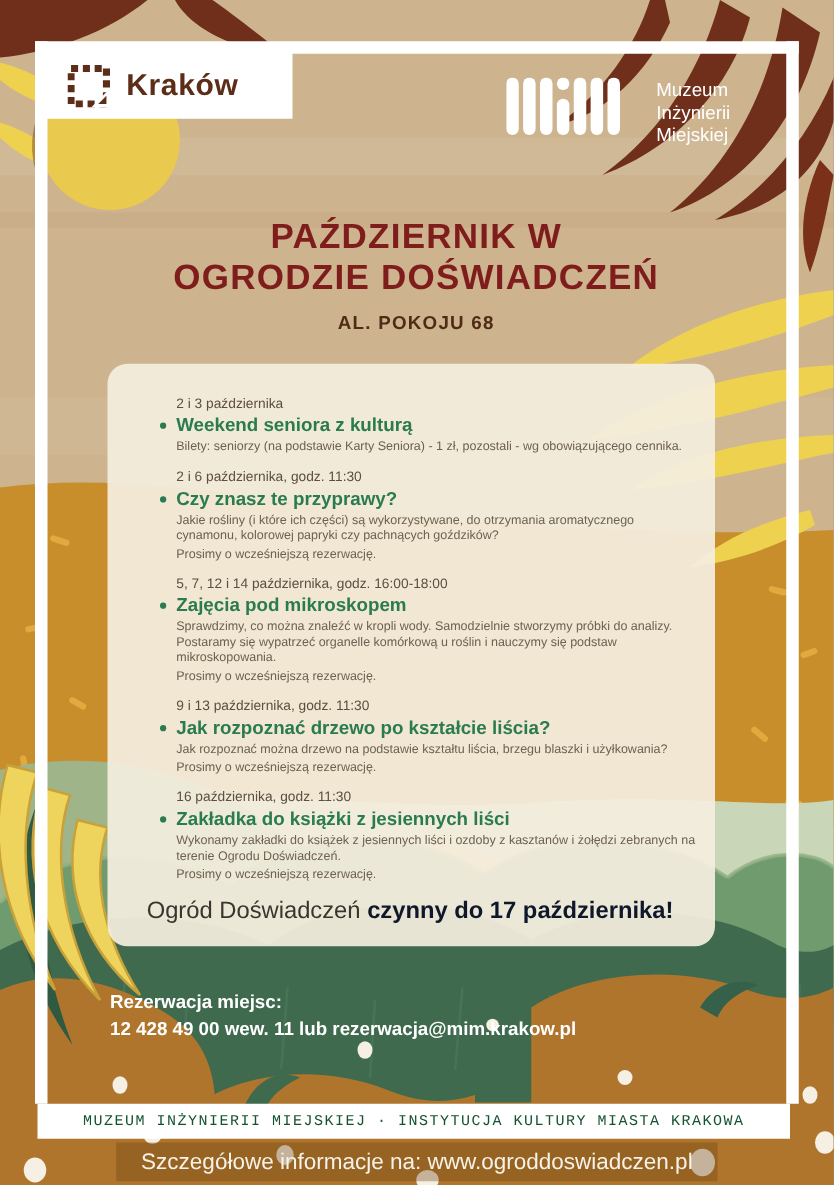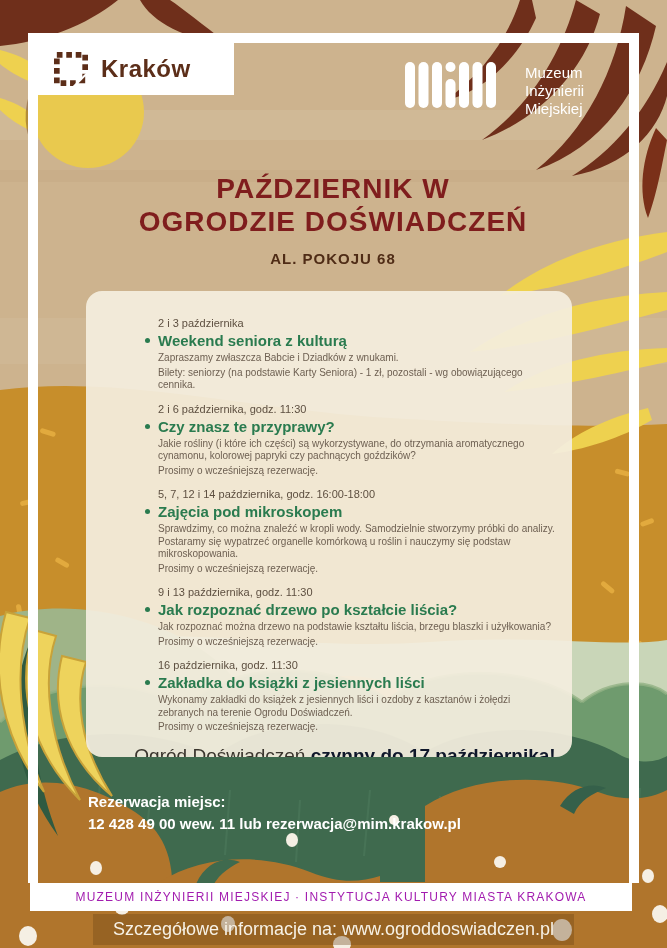--- a/index.html
+++ b/index.html
@@ -17,35 +17,35 @@
   .krakow-text{font-size:24px;font-weight:700;color:#5c2e19;letter-spacing:0.5px;}
   .mim-logo{position:absolute;left:405px;top:62px;display:flex;gap:28px;z-index:3;align-items:flex-start;}
   .mim-text{color:#ffffff;font-size:15px;line-height:18px;margin-top:2px;}
   
   .title-block{position:absolute;left:38px;right:39px;top:172px;text-align:center;z-index:3;}
   .title-line{font-size:28px;line-height:33px;font-weight:700;color:#7f1d1d;letter-spacing:1px;margin:0;}
   .address{margin-top:12px;font-size:15px;font-weight:700;color:#4f2c16;letter-spacing:1px;}
   
   .panel{position:absolute;left:86px;top:291px;width:486px;height:466px;box-sizing:border-box;
          background:rgba(244,238,223,0.93);border-radius:16px;z-index:3;
-         padding:26px 14px 0 72px;overflow:hidden;}
+         padding:26px 14px 0 55px;overflow:hidden;}
   .event{margin-bottom:11px;position:relative;}
   .event-date{font-size:11px;line-height:13px;color:#5d4f40;margin-bottom:2px;}
   .event-title{font-size:15px;line-height:18px;font-weight:700;color:#2a7b4f;position:relative;margin-bottom:2px;}
   .bullet{position:absolute;left:-13px;top:6px;width:5px;height:5px;border-radius:50%;background:#2a7b4f;}
   .ep{font-size:10px;line-height:12.5px;color:#6e6052;margin:2px 0 0 0;max-width:416px;}
   .closing{margin:8px 0 0 -42px;width:458px;text-align:center;font-size:19px;color:#3a352d;}
   .closing b{color:#0f172a;font-weight:700;}
   
   .reservation{position:absolute;left:88px;top:791px;z-index:3;color:#ffffff;
                font-size:15px;line-height:22px;font-weight:700;}
   
   .footer-bar{position:absolute;left:30px;top:883px;width:602px;height:28px;background:#ffffff;z-index:3;
               display:flex;align-items:center;justify-content:center;}
-  .footer-text{font-size:12px;letter-spacing:1.2px;color:#a21caf;}
+  .footer-text{font-size:12px;letter-spacing:1.2px;color:#14532d;font-family:Liberation Mono, monospace;}
   .bottom-strip{position:absolute;left:0;top:911px;width:667px;height:37px;z-index:3;
                 display:flex;align-items:center;justify-content:center;}
   .strip-band{background:rgba(105,66,20,0.35);padding:5px 20px;color:#f7f2e7;font-size:18px;}
 </style>
 </head>
 <body>
 
 <div class="poster">
 
   <svg class="bg" width="667" height="948" viewBox="0 0 667 948">
@@ -173,21 +173,20 @@
     <div class="title-line">PAŹDZIERNIK W</div>
     <div class="title-line">OGRODZIE DOŚWIADCZEŃ</div>
     <div class="address">AL. POKOJU 68</div>
   </div>
 
   <div class="panel">
 
     <div class="event">
       <div class="event-date">2 i 3 października</div>
       <div class="event-title"><span class="bullet"></span><span>Weekend seniora z kulturą</span></div>
-      <p class="ep">Zapraszamy zwłaszcza Babcie i Dziadków z wnukami.</p>
       <p class="ep">Bilety: seniorzy (na podstawie Karty Seniora) - 1 zł, pozostali - wg obowiązującego cennika.</p>
     </div>
 
     <div class="event">
       <div class="event-date">2 i 6 października, godz. 11:30</div>
       <div class="event-title"><span class="bullet"></span><span>Czy znasz te przyprawy?</span></div>
       <p class="ep">Jakie rośliny (i które ich części) są wykorzystywane, do otrzymania aromatycznego cynamonu, kolorowej papryki czy pachnących goździków?</p>
       <p class="ep">Prosimy o wcześniejszą rezerwację.</p>
     </div>
 

